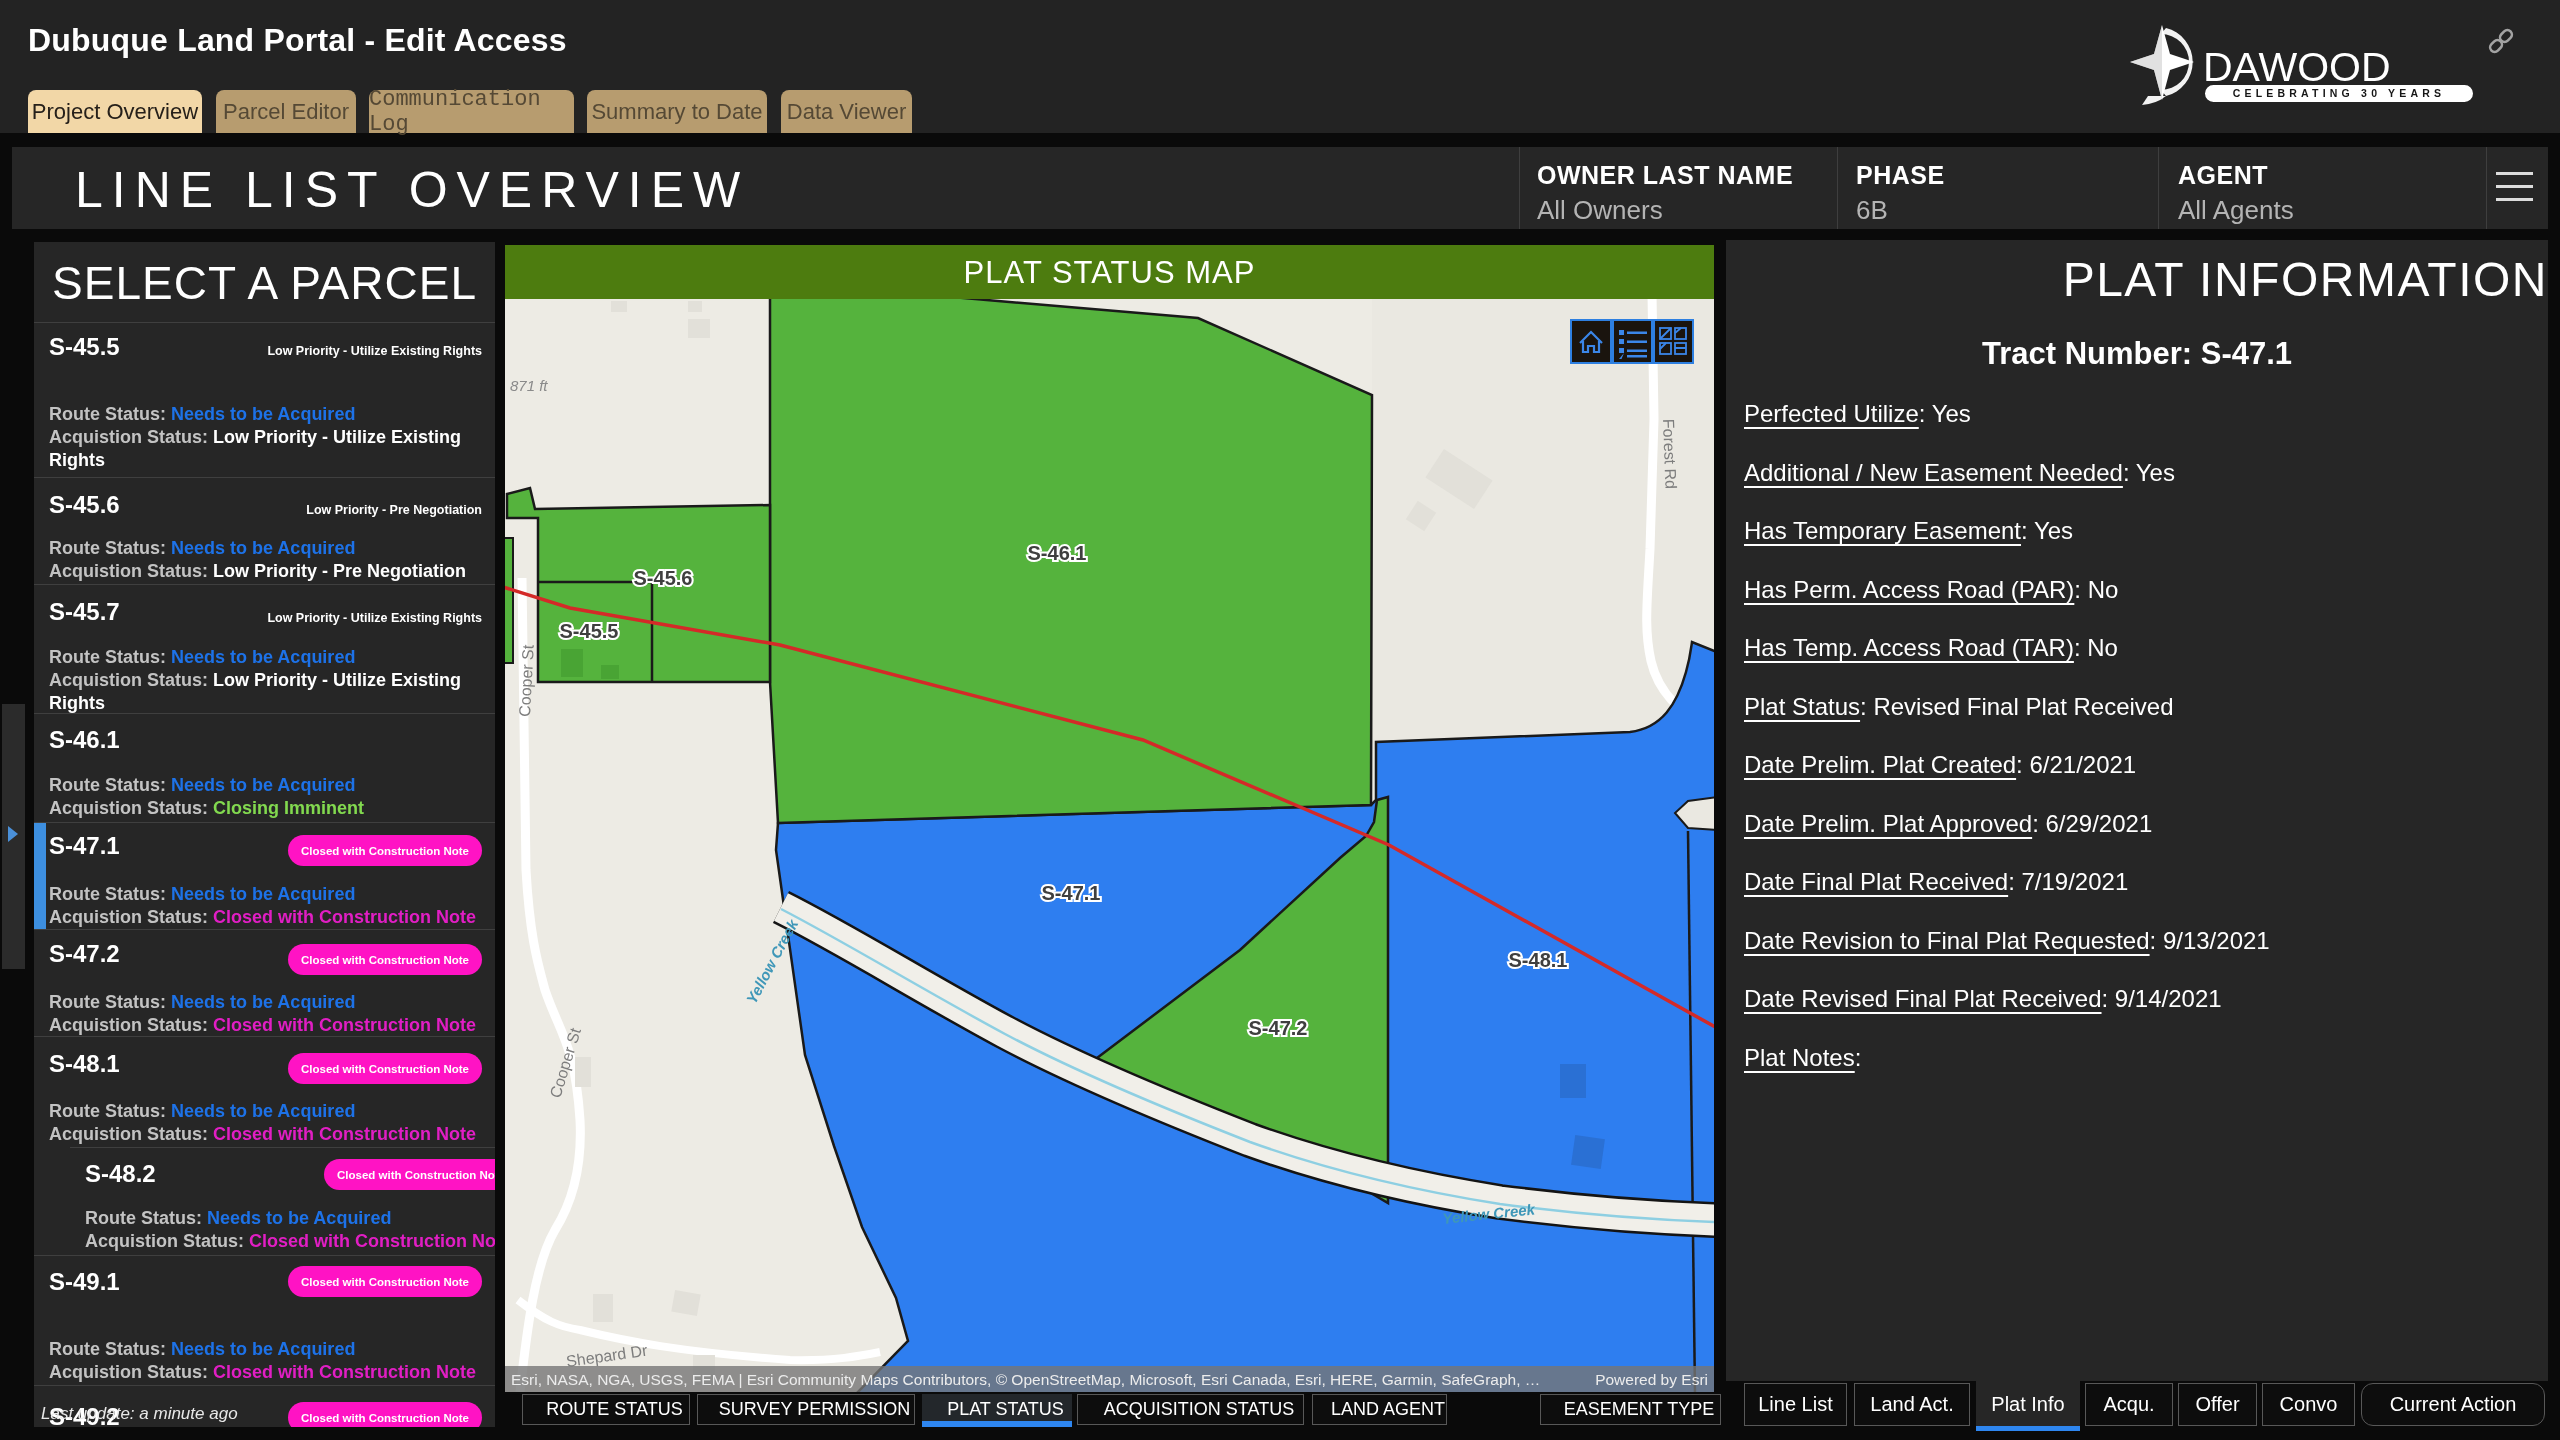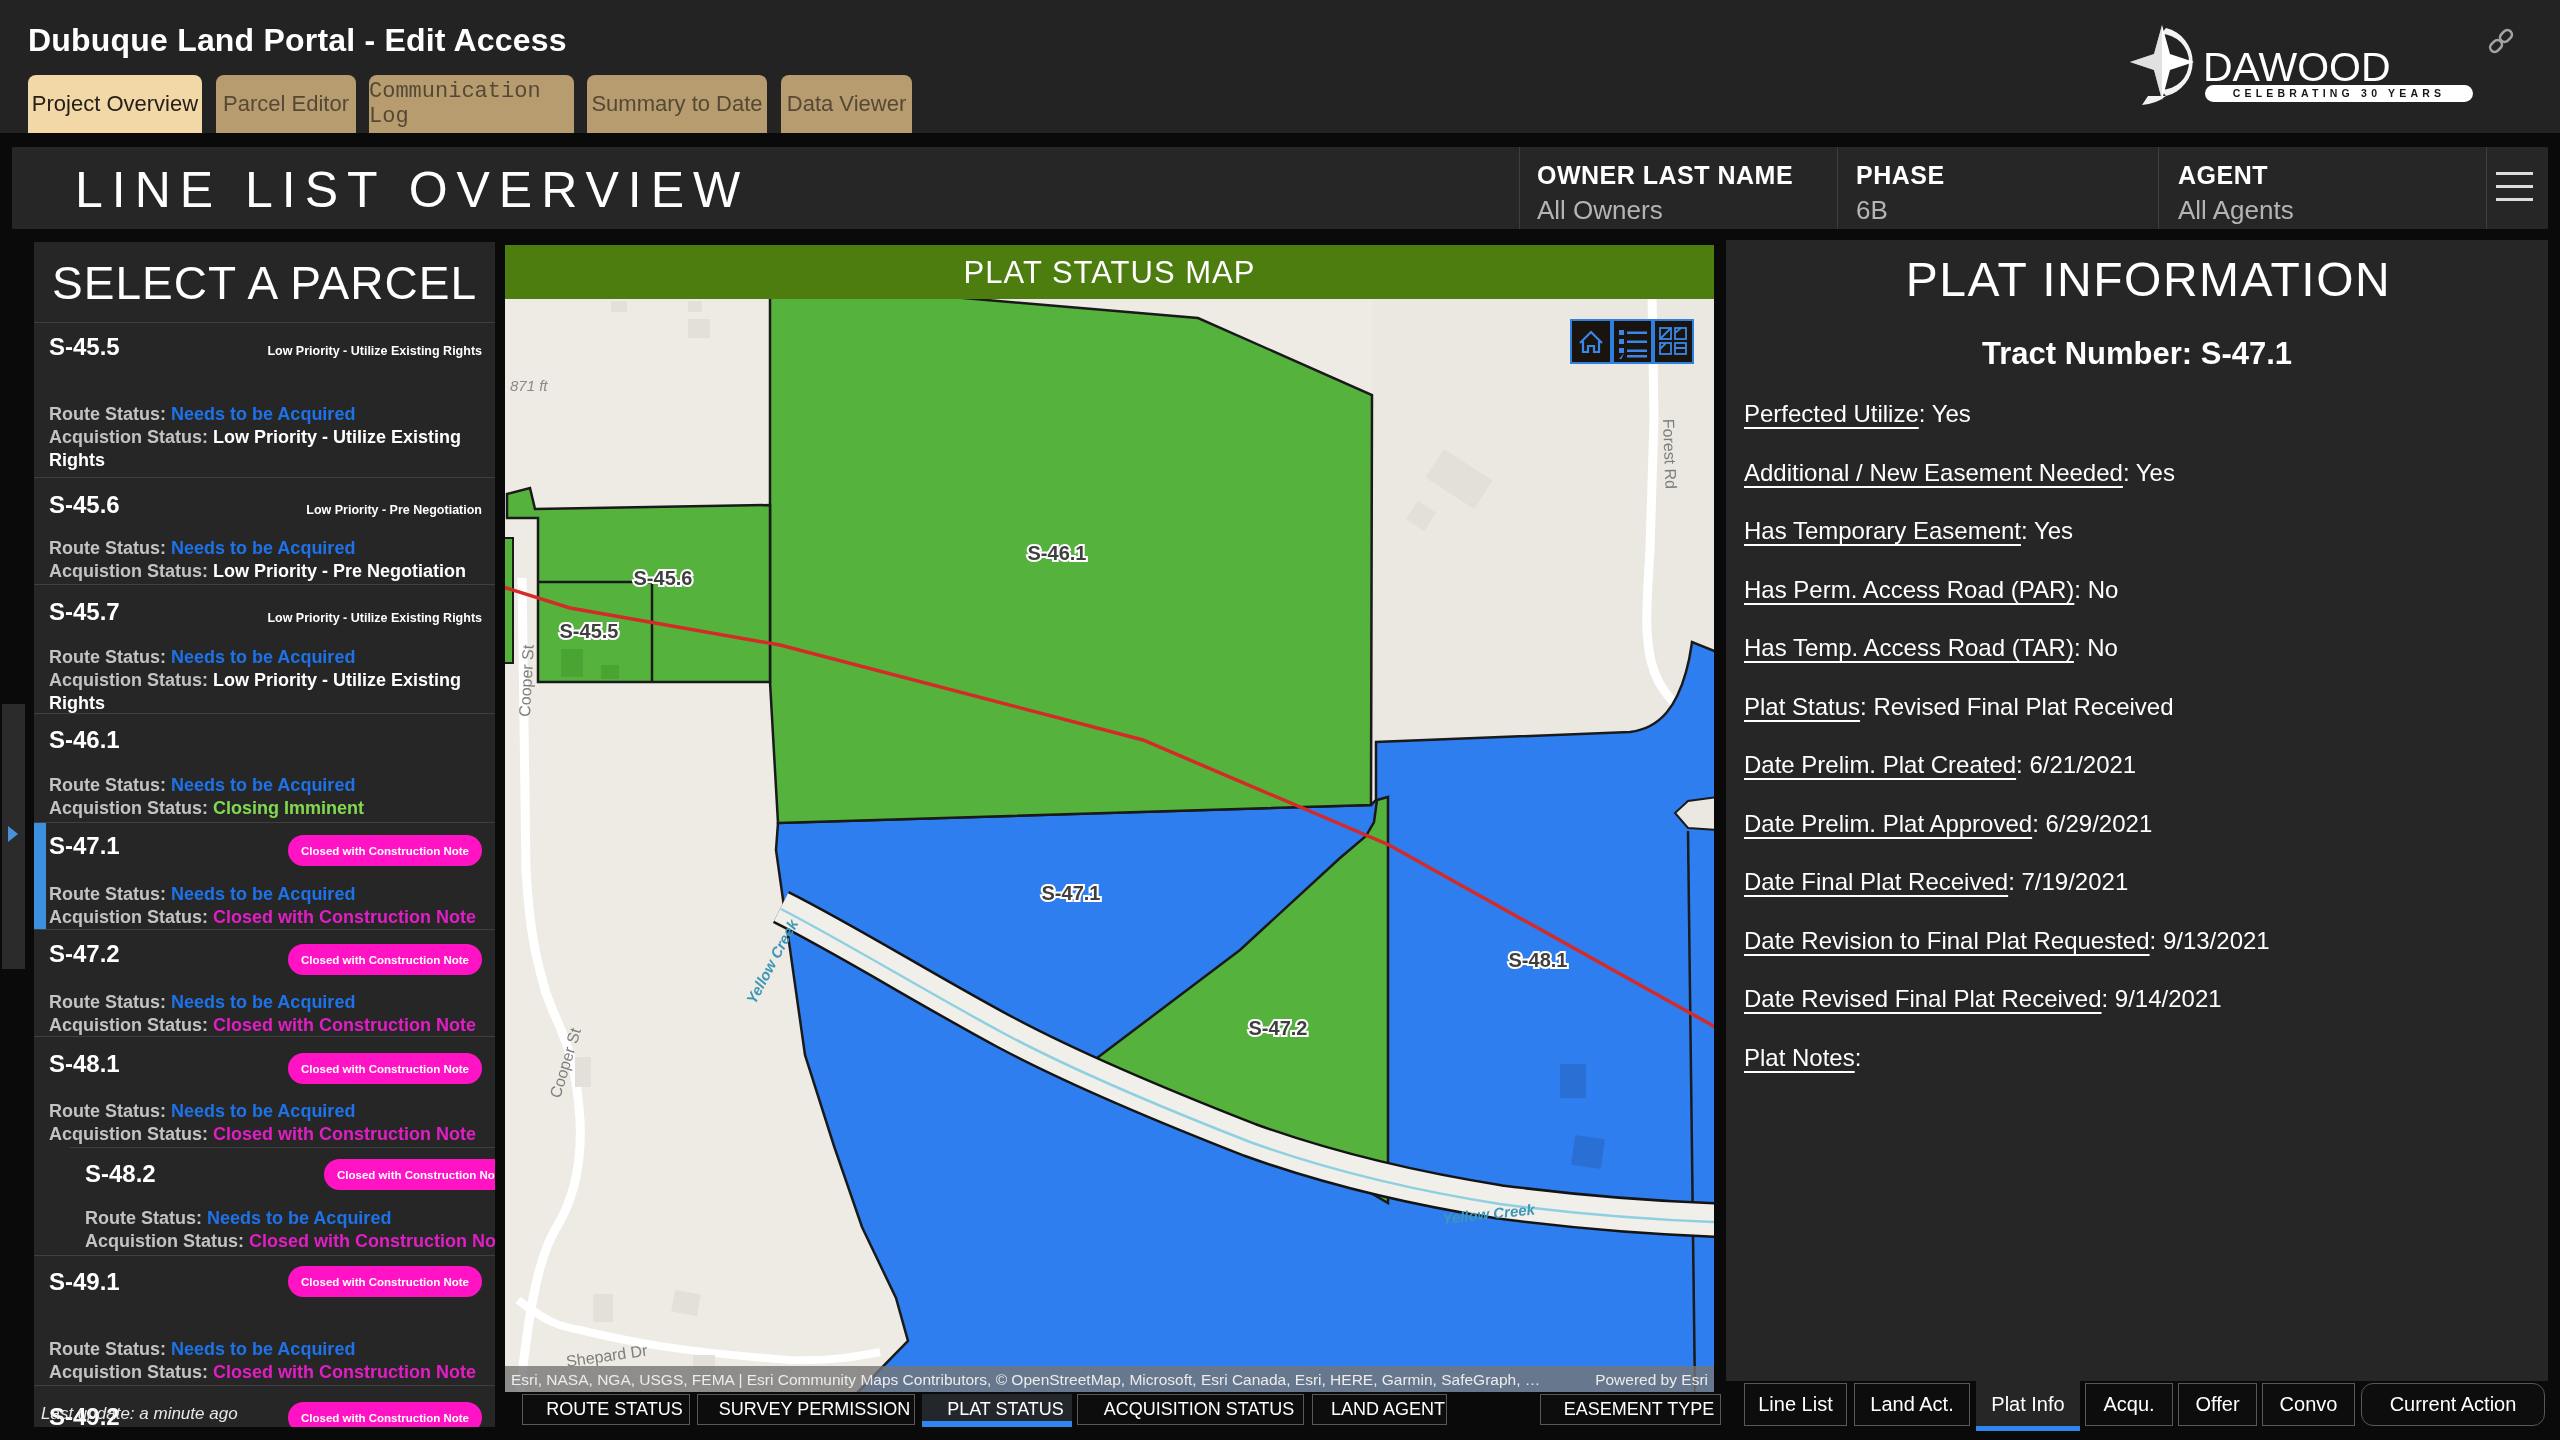--- a/index.html
+++ b/index.html
@@ -1,21 +1,21 @@
 <!DOCTYPE html>
 <html><head>
 <meta charset="utf-8">
 <style>
   * { margin:0; padding:0; box-sizing:border-box; }
   html,body { width:2560px; height:1440px; background:#0a0a0a; overflow:hidden;
     font-family:"Liberation Sans", sans-serif; }
   
   #hdr { position:absolute; left:0; top:0; width:2560px; height:133px; background:#232323; }
   #hdr h1 { position:absolute; left:28px; top:22px; font-size:32px; font-weight:bold; color:#fff; letter-spacing:0.2px;}
-  .tab { position:absolute; bottom:0; height:58px; border-radius:8px 8px 0 0;
+  .tab { position:absolute; bottom:0; height:43px; border-radius:8px 8px 0 0;
     font-size:22px; display:flex; align-items:center; justify-content:center; }
   .tab.on  { background:#f2d7a7; color:#26201a; }
   .tab.off { background:#b79c6f; color:#554935; }
   
   #llbar { position:absolute; left:12px; top:147px; width:2536px; height:82px; background:#262626; }
   #llbar .t { position:absolute; left:63px; top:14px; font-size:50px; color:#fff; font-weight:400; letter-spacing:9px;}
   .vdiv { position:absolute; top:0; width:1px; height:82px; background:#3e3e3e; }
   .fld  { position:absolute; top:14px; }
   .fld .l { font-size:25px; font-weight:bold; color:#fff; letter-spacing:0.5px;}
   .fld .v { font-size:26px; color:#b4b4b4; margin-top:5px;}
@@ -39,21 +39,21 @@
   #handle { position:absolute; left:2px; top:704px; width:23px; height:265px; background:#2b2b2b; }
   #handle .tri { position:absolute; left:6px; top:122px; width:0; height:0;
     border-left:10px solid #4a90d9; border-top:8px solid transparent; border-bottom:8px solid transparent; }
   
   #mp { position:absolute; left:505px; top:245px; width:1209px; height:1147px; background:#4d7c0f; }
   #mp .title { position:absolute; top:10px; left:0; width:100%; text-align:center;
     font-size:31px; color:#fff; font-weight:400; letter-spacing:1px;}
   #mapbox { position:absolute; left:0; top:54px; width:1209px; height:1093px; }
   
   #rp { position:absolute; left:1726px; top:240px; width:822px; height:1141px; background:#262626; }
-  #rp .title { position:absolute; top:12px; left:0; width:100%; text-align:center; white-space:nowrap;
+  #rp .title { position:absolute; top:12px; left:0; width:100%; text-align:right; white-space:nowrap;
     font-size:48px; color:#fff; font-weight:400; letter-spacing:1.5px;padding-left:23px;}
   #rp .tract { position:absolute; top:96px; left:0; width:100%; text-align:center;
     font-size:31px; font-weight:bold; color:#fff; }
   .pline { position:absolute; left:18px; font-size:24px; color:#fff; white-space:nowrap; }
   .pline u { text-underline-offset:5px; text-decoration-thickness:2px; }
   
   .bbtn { position:absolute; background:#0d0d0d; border:1px solid #585858; color:#fff;
     display:flex; align-items:center; justify-content:center; }
   .lbtn { top:1394px; height:31px; font-size:18px; white-space:nowrap;padding-left:17px; }
   .lbtn.on { background:#23272b; border-color:#23272b; }

